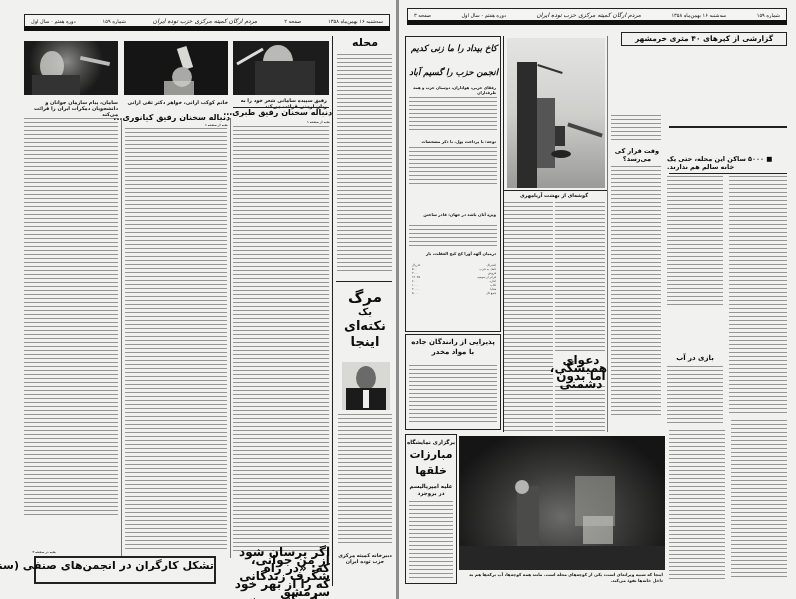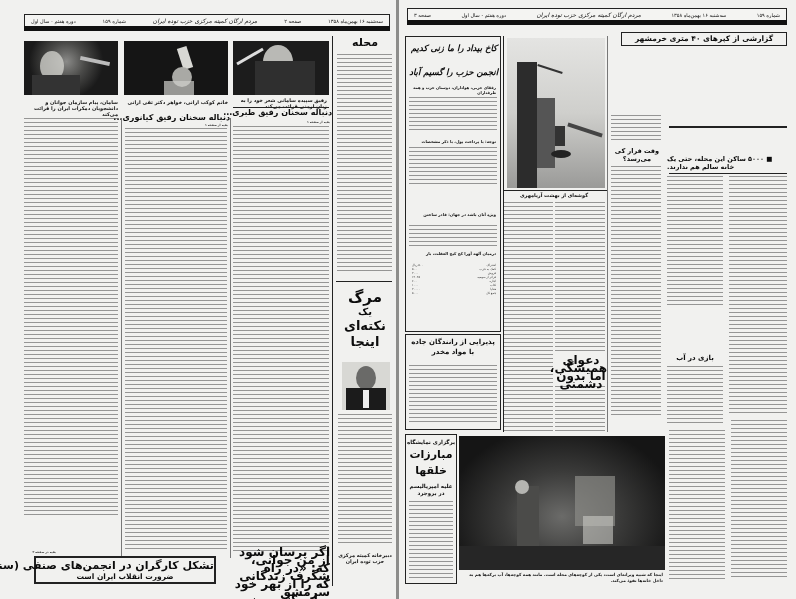--- a/index.html
+++ b/index.html
@@ -81,21 +81,20 @@
     <div style="position:absolute;left:14px;top:4px;width:20px;height:24px;border-radius:50%;background:#6a6a68;"></div>
     <div style="position:absolute;left:4px;top:26px;width:40px;height:22px;background:#1b1b1b;"></div>
     <div style="position:absolute;left:21px;top:28px;width:6px;height:18px;background:#eee;"></div>
   </div>
   <div class="lines" style="left:338px;top:414px;width:54px;height:130px;"></div>
   <div class="cap" style="left:338px;top:552px;width:54px;text-align:center;">دبیرخانه کمیته مرکزی حزب توده ایران</div>
 
   <div class="hl" style="left:232px;top:548px;width:98px;font-size:12px;line-height:8px;white-space:normal;text-align:right;">اگر پرسان شود از من جوانی، که: «در راه شگرف زندگانی که را از بهر خود سرمشق سازم؟» بدون مکث می‌گویم: «ارانی»!</div>
   <div class="box" style="left:34px;top:556px;width:182px;height:28px;border-width:2px;">
     <div class="hl" style="position:relative;font-size:11px;line-height:11px;margin-top:2px;padding-left:15px;">تشکل کارگران در انجمن‌های صنفی (سندیکاها)</div>
-    <div class="hl" style="position:relative;font-size:7.5px;line-height:11px;">ضرورت انقلاب ایران است</div>
   </div>
 </div>
 
 <div class="gutter"></div>
 
 <div class="page right">
 
   <div class="masthead" style="left:8px;width:380px;top:8px;">
     <span>شماره ۱۵۹</span>
     <span>سه‌شنبه ۱۶ بهمن‌ماه ۱۳۵۸</span>

